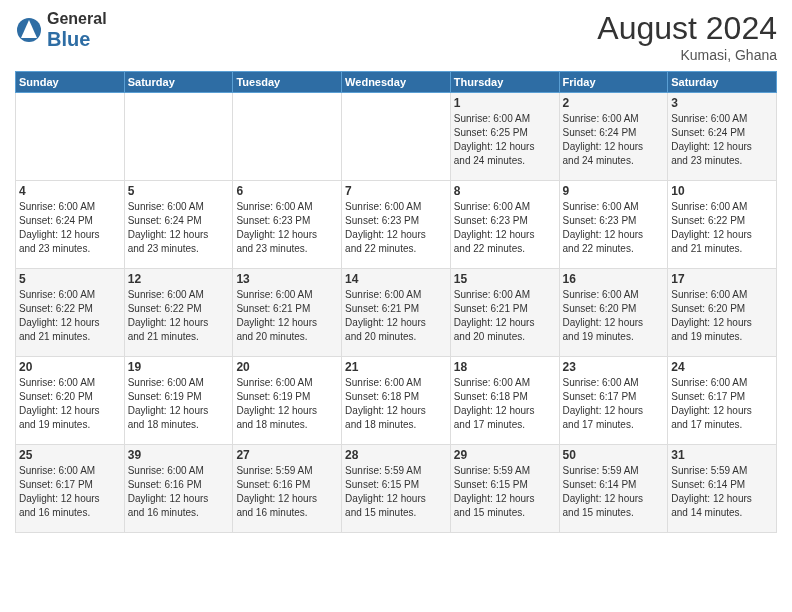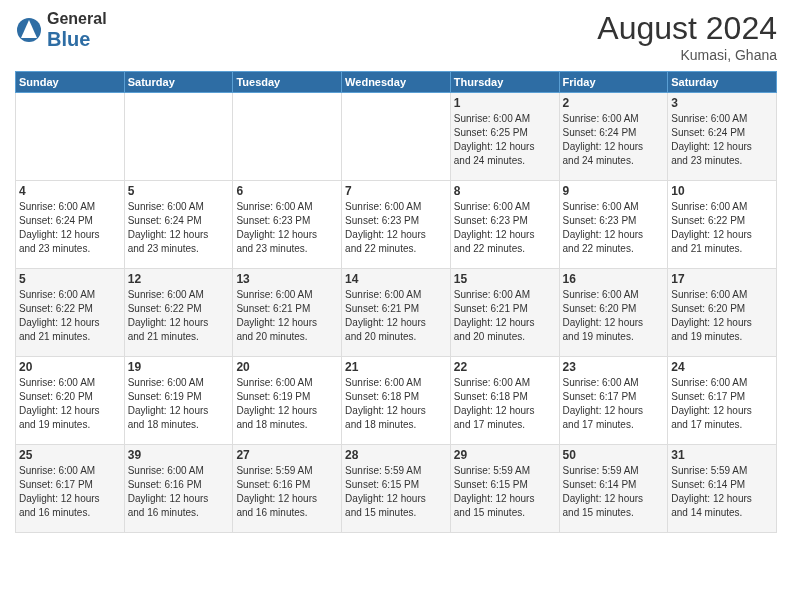--- a/index.html
+++ b/index.html
@@ -286,21 +286,21 @@
 and 18 minutes.</div>
           </td>
           <td>
             <span class="day-number">21</span>
             <div class="cell-info" style="white-space: pre-line;">Sunrise: 6:00 AM
 Sunset: 6:18 PM
 Daylight: 12 hours
 and 18 minutes.</div>
           </td>
           <td>
-            <span class="day-number">22</span>
+            <span class="day-number">18</span>
             <div class="cell-info" style="white-space: pre-line;">Sunrise: 6:00 AM
 Sunset: 6:18 PM
 Daylight: 12 hours
 and 17 minutes.</div>
           </td>
           <td>
             <span class="day-number">23</span>
             <div class="cell-info" style="white-space: pre-line;">Sunrise: 6:00 AM
 Sunset: 6:17 PM
 Daylight: 12 hours

